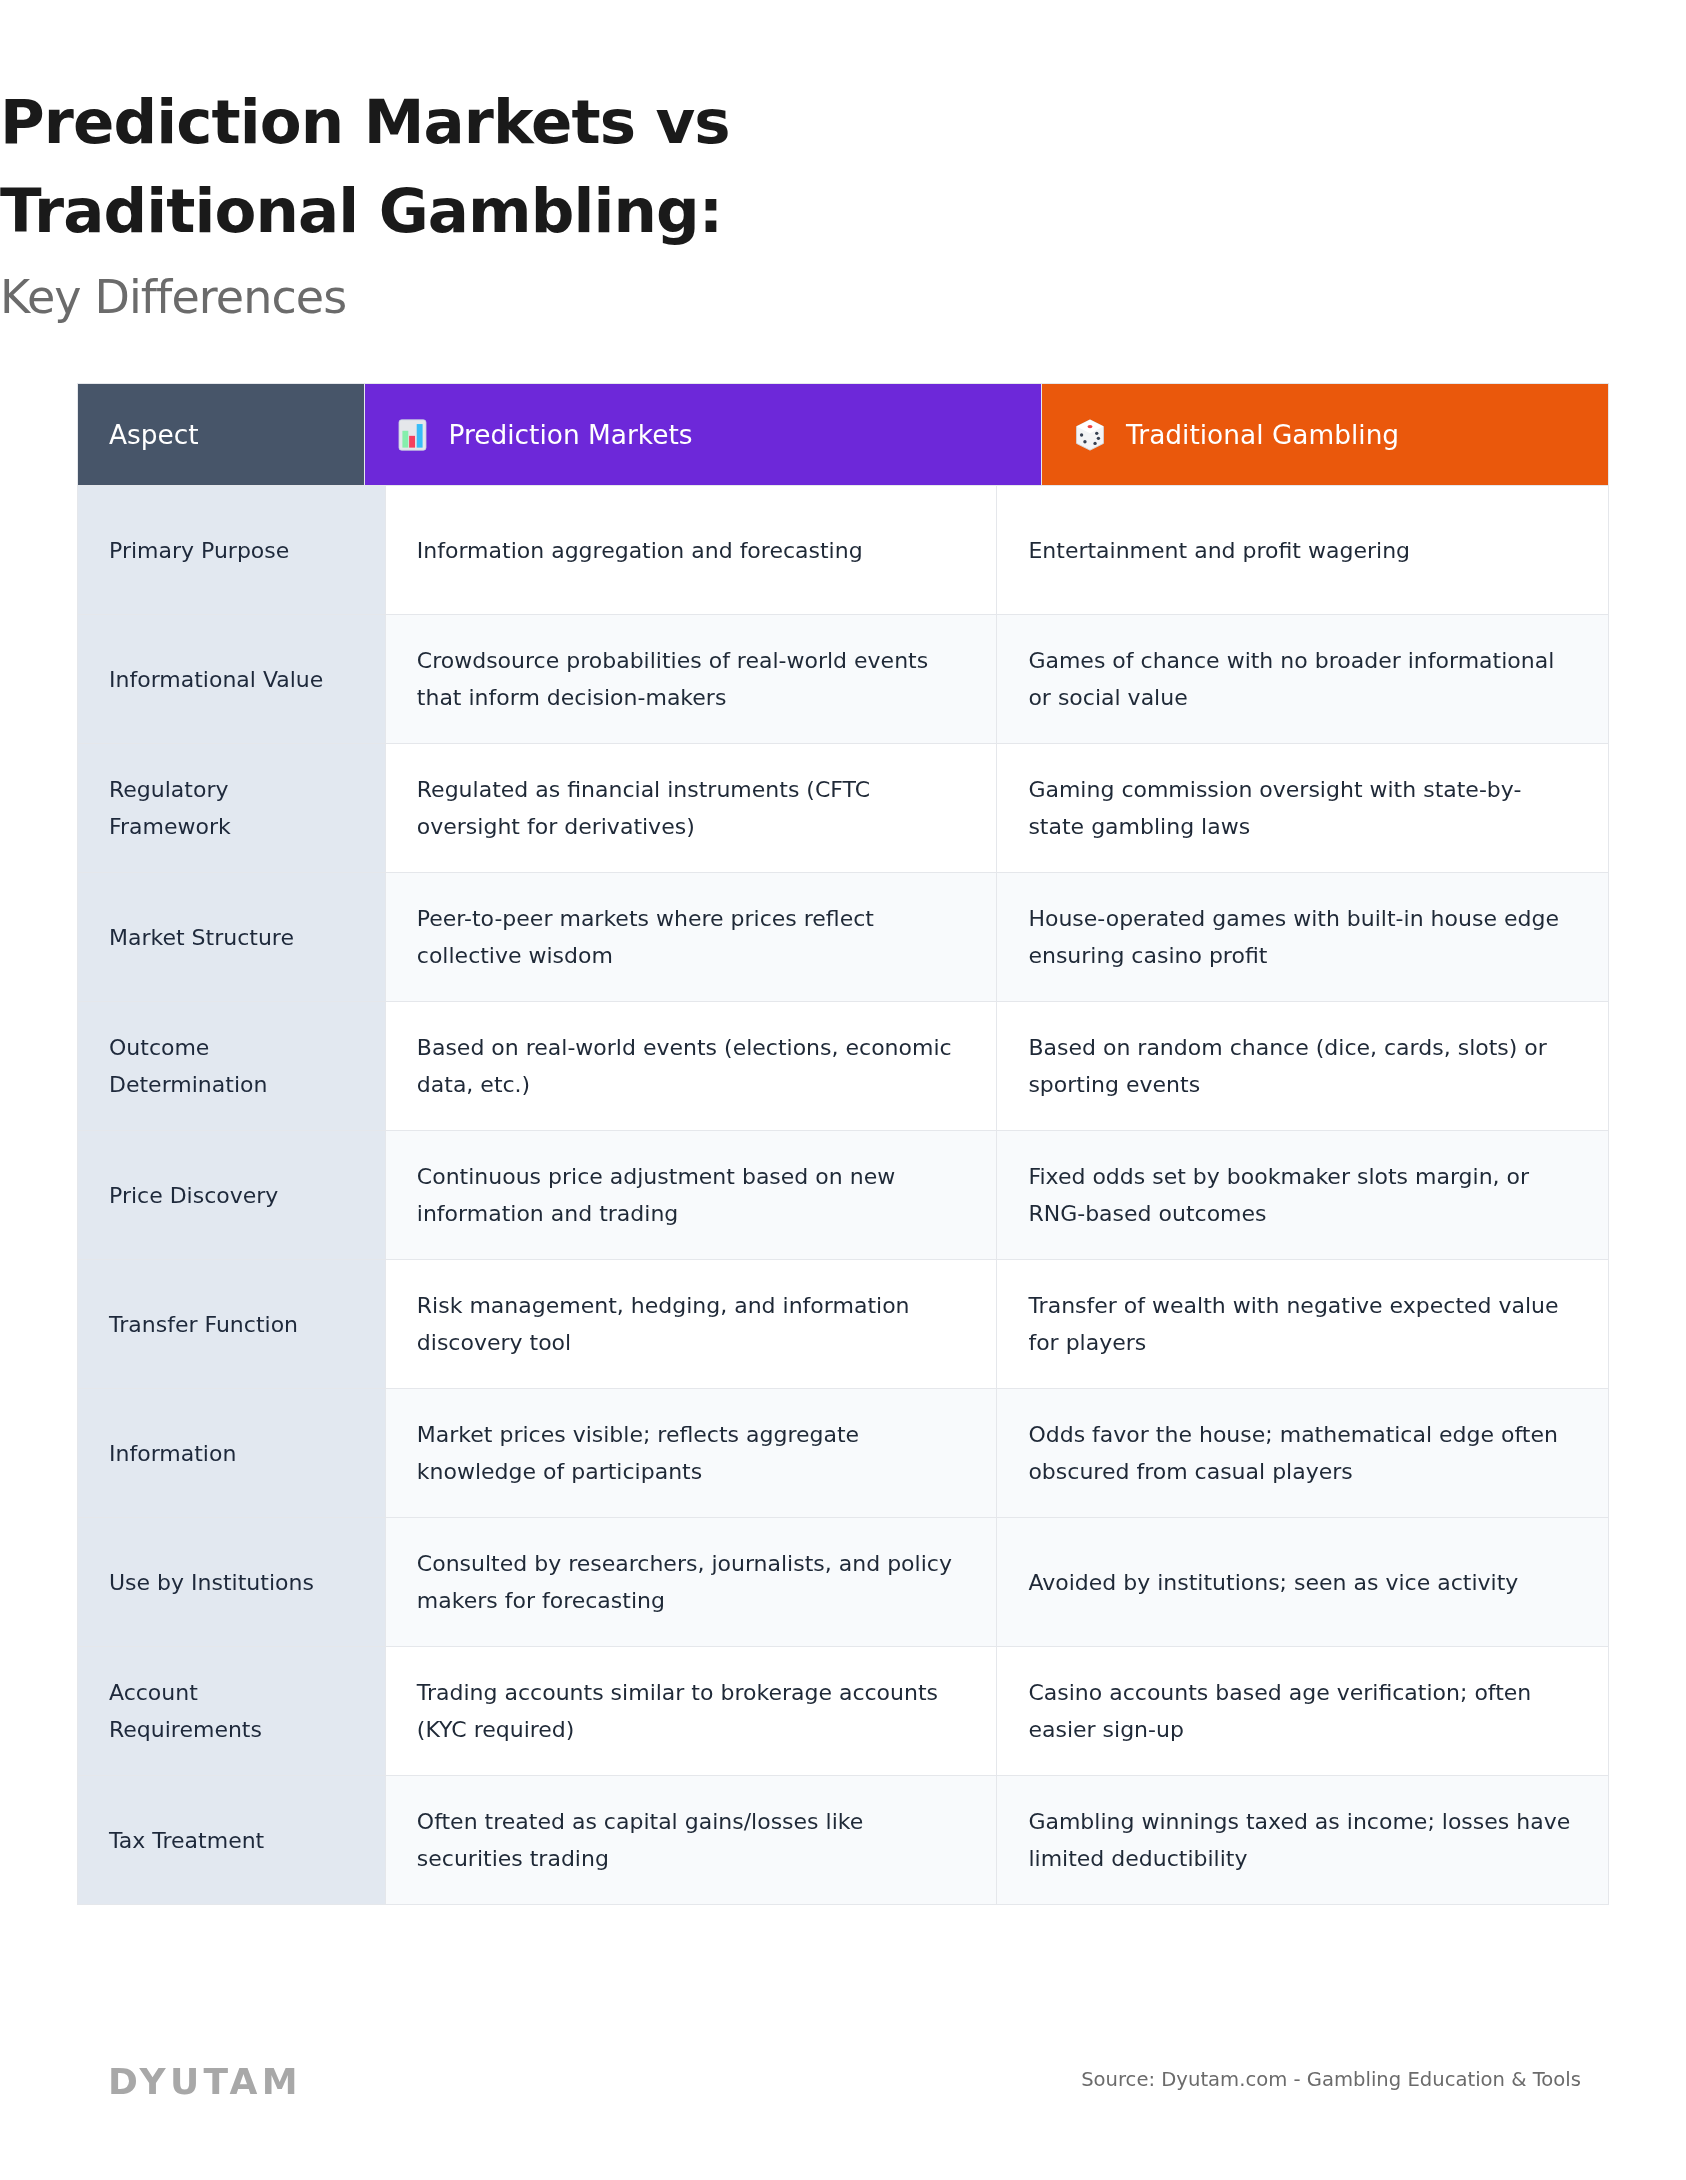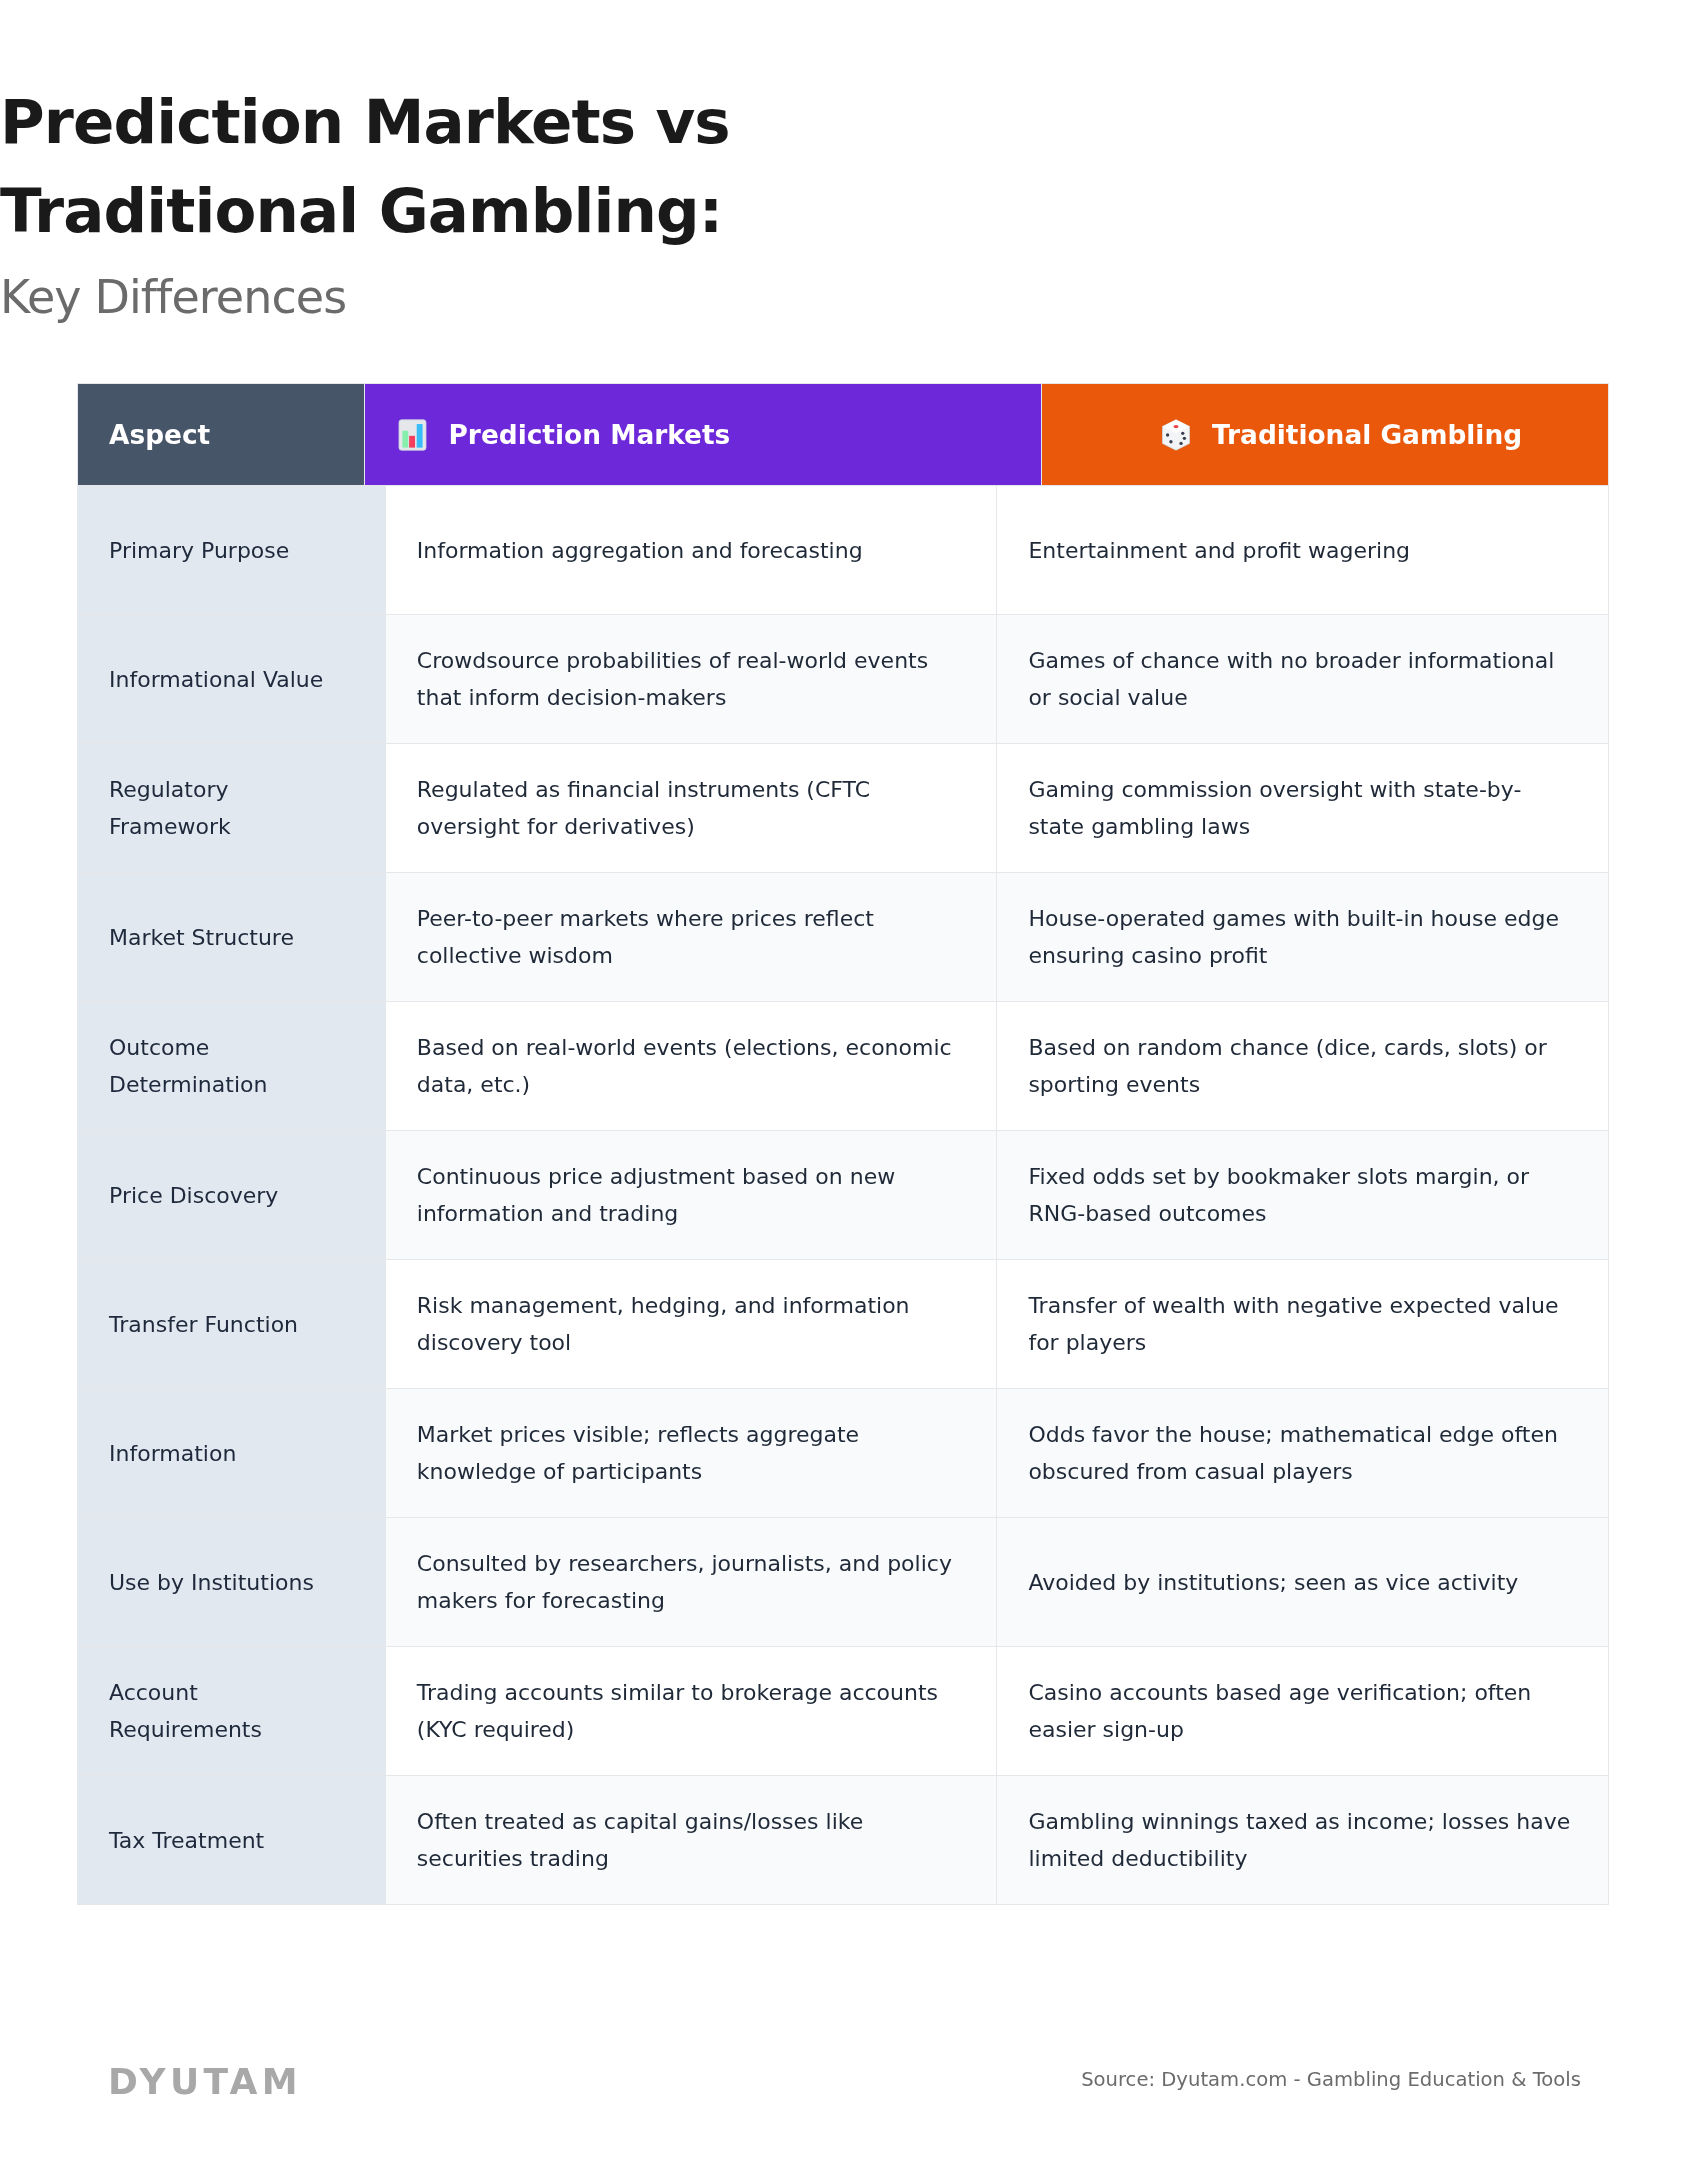--- a/index.html
+++ b/index.html
@@ -3,24 +3,24 @@
 <meta charset="utf-8">
 <style>
   * { box-sizing: border-box; margin: 0; padding: 0; }
   html, body { width: 1687px; height: 2181px; background: #ffffff; }
   body { font-family: "DejaVu Sans", "Liberation Sans", sans-serif; color: #1f2937; position: relative; }
   .title-wrap { position: absolute; top: 77px; left: 0; width: 1687px; }
   .title { font-family: "DejaVu Sans", sans-serif; font-weight: bold; font-size: 61px; line-height: 89px; color: #1a1a1a; letter-spacing: -0.9px; }
   .subtitle { margin-top: 15.3px; font-size: 46px; color: #6b6b6b; font-weight: normal; letter-spacing: -0.9px; }
   .table { position: absolute; left: 77px; top: 383px; width: 1532px; border: 1.7px solid #e5e7eb; border-collapse: collapse; }
   .hrow { display: flex; height: 101px; }
-  .hcell { display: flex; align-items: center; padding-left: 31px; color: #ffffff; font-weight: bold; font-size: 26.4px; }
+  .hcell { display: flex; align-items: center; padding-left: 31px; color: #ffffff; font-weight: normal; font-size: 26.4px; }
   .hcell.aspect { width: 307px; background: #475569; }
   .hcell.pred { width: 732px; background: #6d28d9; border-left: 1.7px solid #e5e7eb; }
-  .hcell.trad { width: 612px; background: #ea580c; border-left: 1.7px solid #e5e7eb; justify-content: center; }
+  .hcell.trad { width: 612px; background: #ea580c; border-left: 1.7px solid #e5e7eb; }
   .hicon { display: inline-flex; width: 34px; height: 34px; margin-right: 19px; align-items: center; justify-content: center; }
   .row { display: flex; height: 129px; border-top: 1.7px solid #e5e7eb; }
   .cell { display: flex; align-items: center; padding: 0 31px; font-size: 22px; line-height: 37px; color: #1f2937; }
   .cell.aspect { width: 307px; background: #e2e8f0; font-weight: normal; font-size: 22px; color: #1e293b; }
   .cell.pred { width: 612px; border-left: 1.7px solid #e5e7eb; }
   .cell.trad { width: 612px; border-left: 1.7px solid #e5e7eb; }
   .row.odd .cell.pred, .row.odd .cell.trad { background: #ffffff; }
   .row.even .cell.pred, .row.even .cell.trad { background: #f8fafc; }
   .footer-brand { position: absolute; left: 108px; top: 2061px; font-size: 36px; font-weight: bold; letter-spacing: 4.3px; color: #a8a8a8; }
   .footer-source { position: absolute; right: 106px; top: 2068px; font-size: 19.6px; color: #6b6b6b; }

